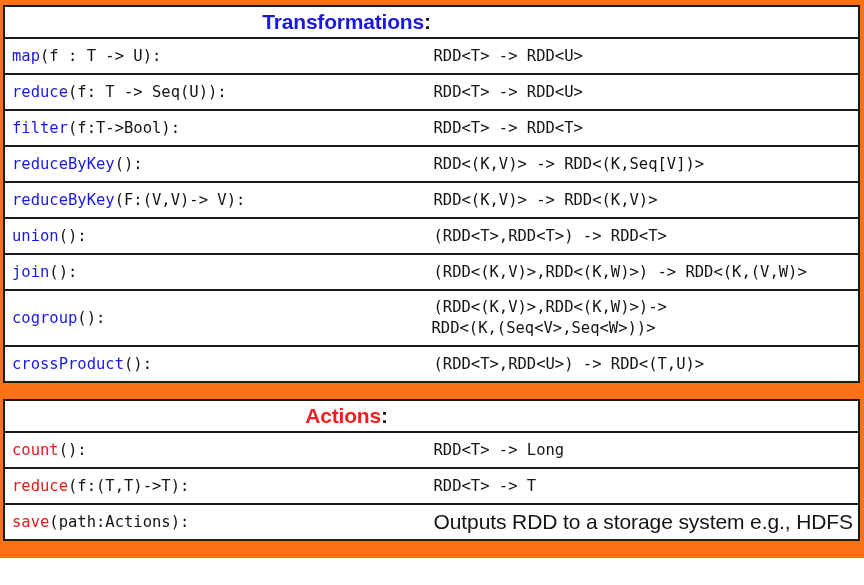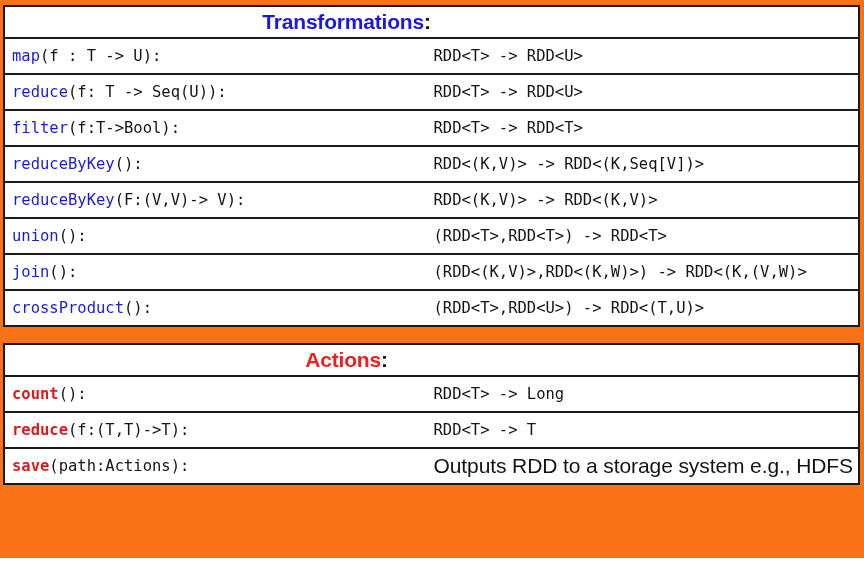--- a/index.html
+++ b/index.html
@@ -65,21 +65,21 @@
     font-size: 15.5px;
     color: #141414;
     white-space: pre;
     line-height: 1.28;
     margin-top: 12px;
   }
   .sig { padding-left: 7px; }
   .ret { padding-left: 2px; }
 
   .fn-blue { color: #1a19e0; }
-  .fn-red  { color: #e01a1a; font-weight: bold; }
+  .fn-red  { color: #e01a1a; }
 
   .ret.prose {
     font-family: "Liberation Sans", sans-serif;
     font-size: 21px;
     white-space: normal;
     letter-spacing: -0.1px;
   }
 </style>
 </head>
 <body>
@@ -122,20 +122,25 @@
       <tr class="row">
         <td class="col-sig"><span class="sig"><span class="fn-blue">union</span><span>():</span></span></td>
         <td class="col-ret"><span class="ret">(RDD&lt;T&gt;,RDD&lt;T&gt;) -&gt; RDD&lt;T&gt;</span></td>
       </tr>
 
       <tr class="row">
         <td class="col-sig"><span class="sig"><span class="fn-blue">join</span><span>():</span></span></td>
         <td class="col-ret"><span class="ret">(RDD&lt;(K,V)&gt;,RDD&lt;(K,W)&gt;) -&gt; RDD&lt;(K,(V,W)&gt;</span></td>
       </tr>
 
+      <tr class="row tall">
+        <td class="col-sig"><span class="sig"><span class="fn-blue">cogroup</span><span>():</span></span></td>
+        <td class="col-ret"><span class="ret">(RDD&lt;(K,V)&gt;,RDD&lt;(K,W)&gt;)-&gt;
+RDD&lt;(K,(Seq&lt;V&gt;,Seq&lt;W&gt;))&gt;</span></td>
+      </tr>
 
       <tr class="row">
         <td class="col-sig"><span class="sig"><span class="fn-blue">crossProduct</span><span>():</span></span></td>
         <td class="col-ret"><span class="ret">(RDD&lt;T&gt;,RDD&lt;U&gt;) -&gt; RDD&lt;(T,U)&gt;</span></td>
       </tr>
     </tbody>
   </table>
 
   <table class="api-table">
     <tbody>

